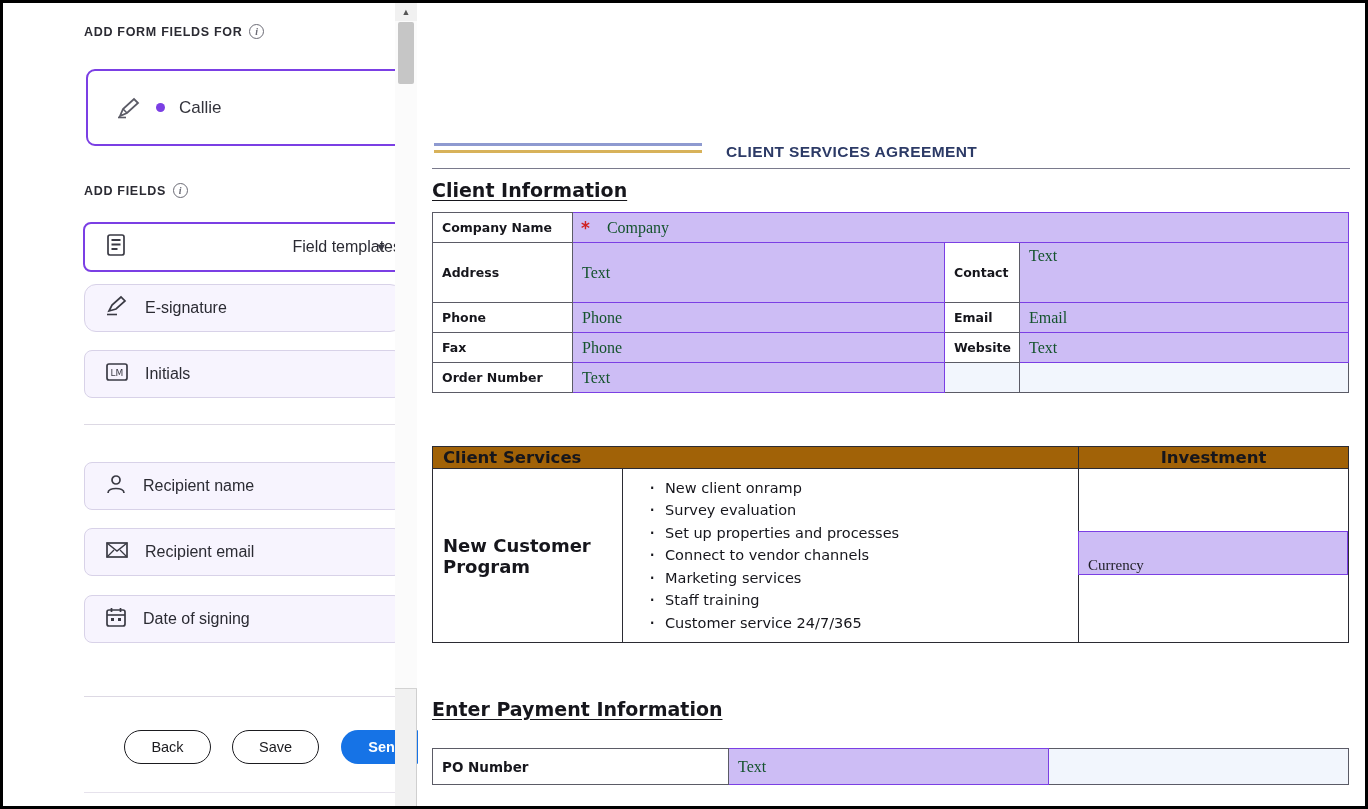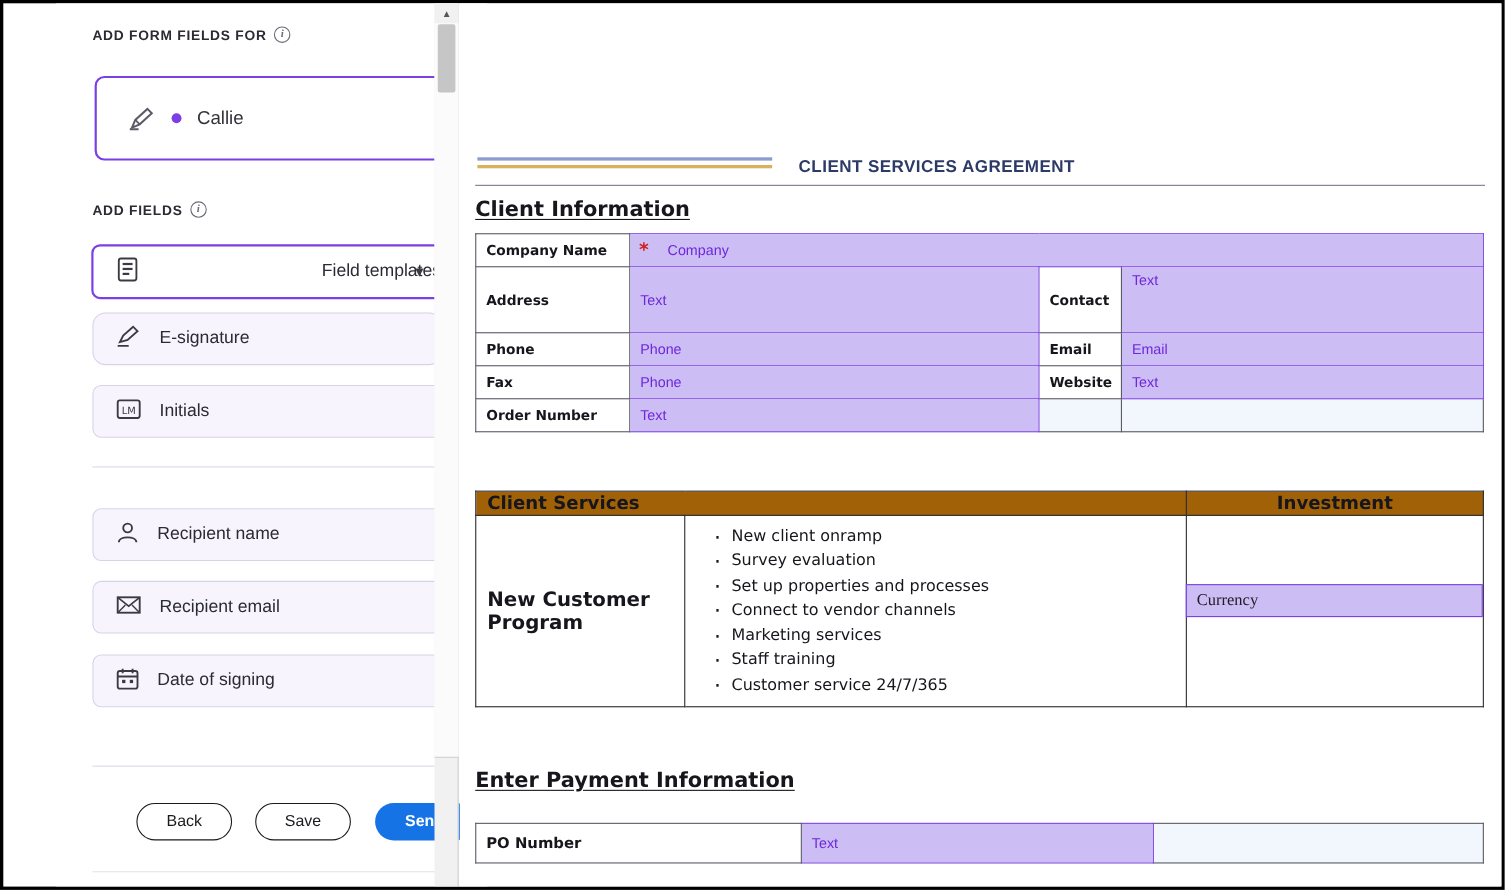--- a/index.html
+++ b/index.html
@@ -260,23 +260,23 @@
     color: #16161c;
     padding-left: 9px !important;
     background: #ffffff;
   }
   .cell-fill {
     background: #cdbdf5;
     border: 1.6px solid #7b3fe4 !important;
     position: relative;
   }
   .cell-fill .ph {
-    font-family: Liberation Sans, sans-serif;
-    font-size: 13px;
-    color: #6d28d9;
+    font-family: Liberation Serif, serif;
+    font-size: 16px;
+    color: #14532d;
     padding-left: 9px;
     display: block;
   }
   .cell-empty { background: #f2f6fd; }
   .req-star {
     color: #d02222;
     font-weight: bold;
     font-size: 17px;
     font-family: "DejaVu Sans", sans-serif;
     padding-left: 8px;
@@ -335,24 +335,24 @@
     content: "·";
     position: absolute;
     left: 0; top: -4px;
     font-size: 20px;
     color: #16161c;
   }
   #investment-cell { position: relative; }
   #investment-field {
     position: absolute;
     left: -1px; top: 62px;
-    width: 270px; height: 30px;
+    width: 270px; height: 44px;
     background: #cdbdf5;
     border: 1.6px solid #7b3fe4;
-    display: flex; align-items: center;
+    display: flex; align-items: flex-end;
   }
   #investment-field .ph {
     font-family: "Liberation Serif", serif;
     font-size: 15px;
     color: #1d1d24;
     padding-left: 9px;
   }
 
   
   #tbl-payment {

